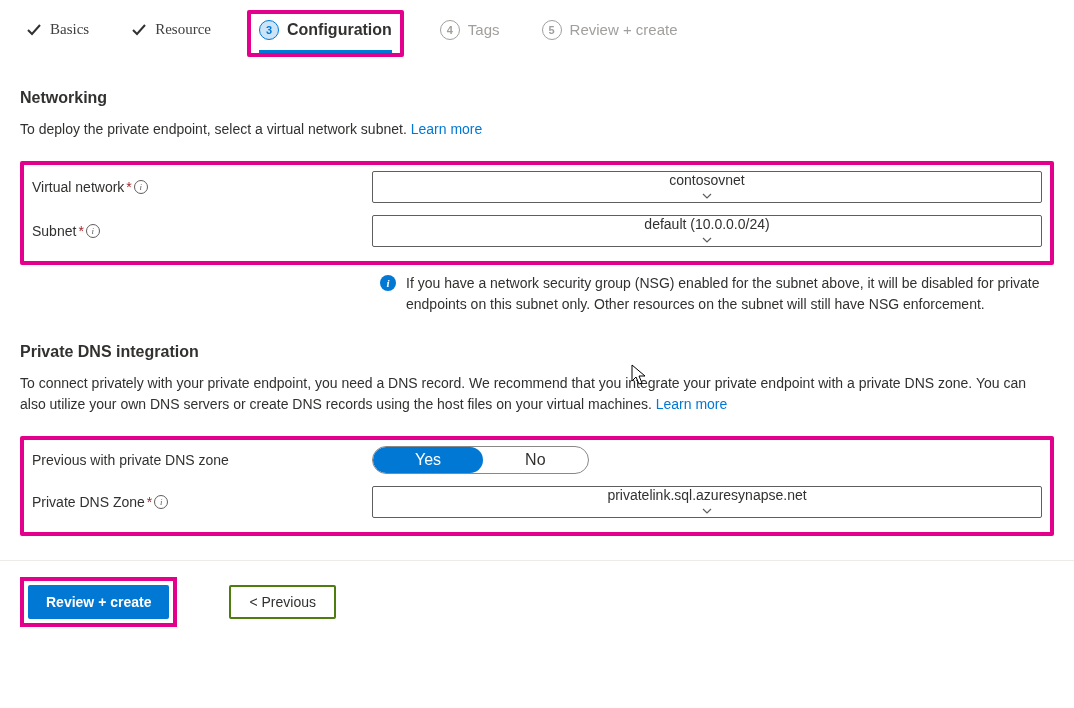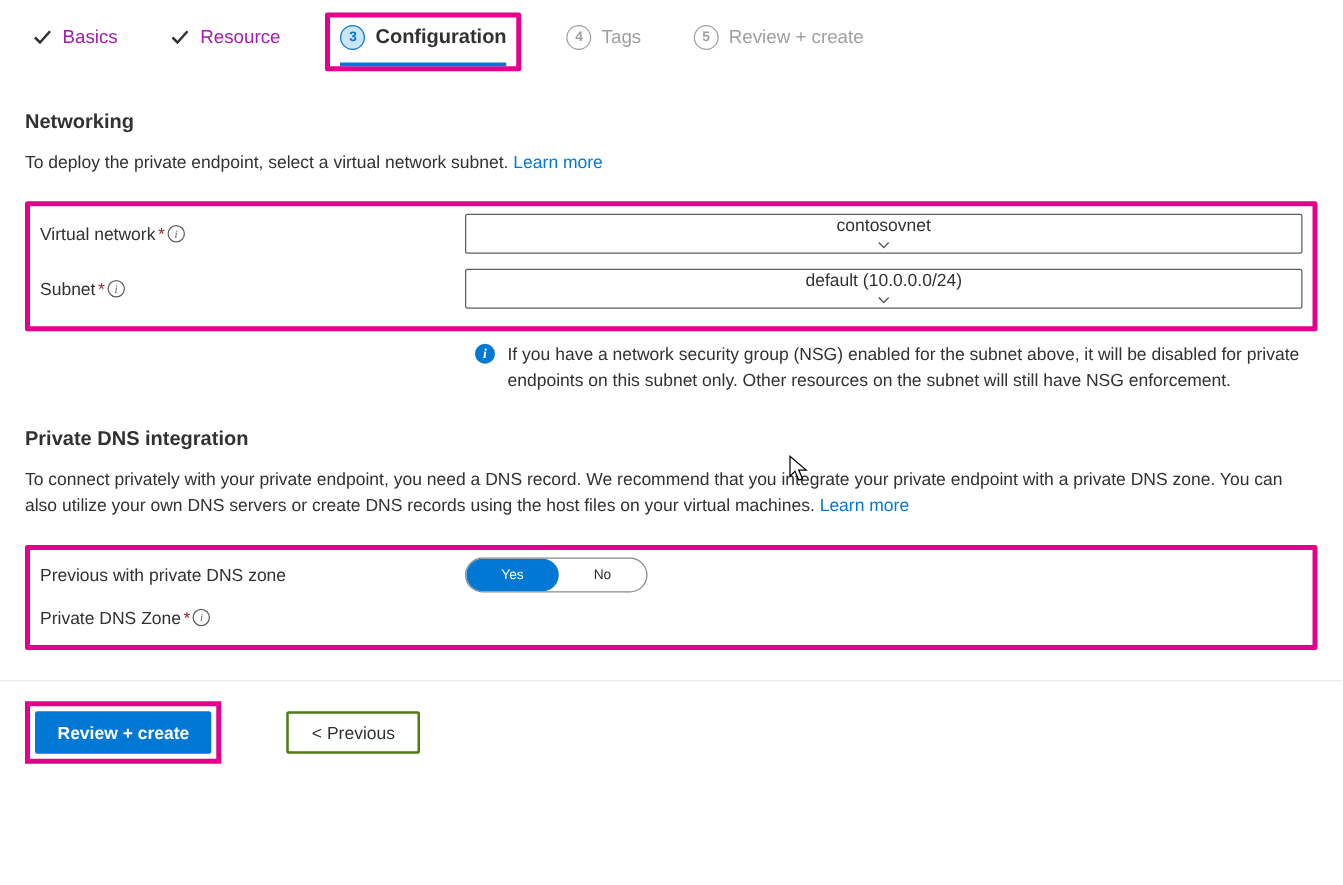--- a/index.html
+++ b/index.html
@@ -27,21 +27,22 @@
     }
     .tab {
       display: flex;
       align-items: center;
       gap: 8px;
       padding: 4px 6px 12px 6px;
       cursor: pointer;
       font-size: 15px;
     }
     .tab.completed {
-      color: #a21caf;
+      color: #404040;
+      font-family: Liberation Serif, serif;
     }
     .tab.inactive {
       color: #a19f9d;
     }
     .tab.highlighted {
       border: 4px solid #e3008c;
       border-radius: 2px;
       padding: 6px 8px 0 8px;
     }
     .tab.highlighted .tab-content {
@@ -175,24 +176,24 @@
       font-family: Georgia, serif;
     }
     .toggle-group {
       display: inline-flex;
       border: 1px solid #8a8886;
       border-radius: 16px;
       overflow: hidden;
       height: 28px;
     }
     .toggle-option {
-      padding: 0 28px;
-      display: flex;
-      align-items: center;
-      font-size: 11px;
+      padding: 0 42px;
+      display: flex;
+      align-items: center;
+      font-size: 16px;
       cursor: pointer;
     }
     .toggle-option.selected {
       background: #0078d4;
       color: #ffffff;
       border-radius: 16px;
     }
     .footer {
       border-top: 1px solid #edebe9;
       padding: 16px 20px;
@@ -330,20 +331,28 @@
           <div class="toggle-option">No</div>
         </div>
       </div>
     </div>
     <div class="form-row">
       <div class="label-col">
         <span>Private DNS Zone</span>
         <span class="required">*</span>
         <span class="info-icon">i</span>
       </div>
+      <div class="field-col">
+        <div class="dropdown">
+          <span>privatelink.sql.azuresynapse.net</span>
+          <svg class="chevron-down" viewBox="0 0 12 12">
+              <path d="M2 4 L6 8 L10 4" fill="none" stroke="#605e5c" stroke-width="1.2"></path>
+            </svg>
+        </div>
+      </div>
     </div>
   </div>
 </div>
 
 <div class="footer">
   <div class="btn-highlighted">
     <button class="btn btn-primary">Review + create</button>
   </div>
   <div class="btn-group">
     <button class="btn btn-secondary">&lt; Previous</button>

